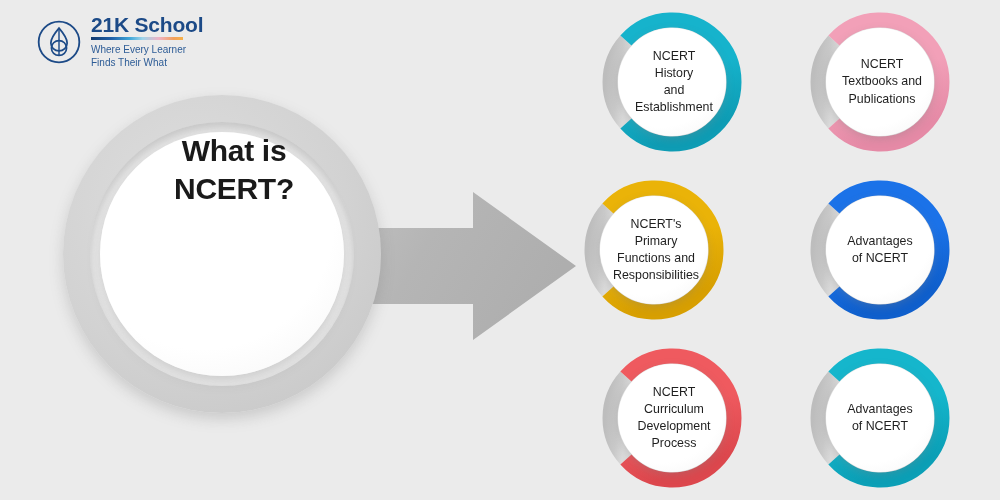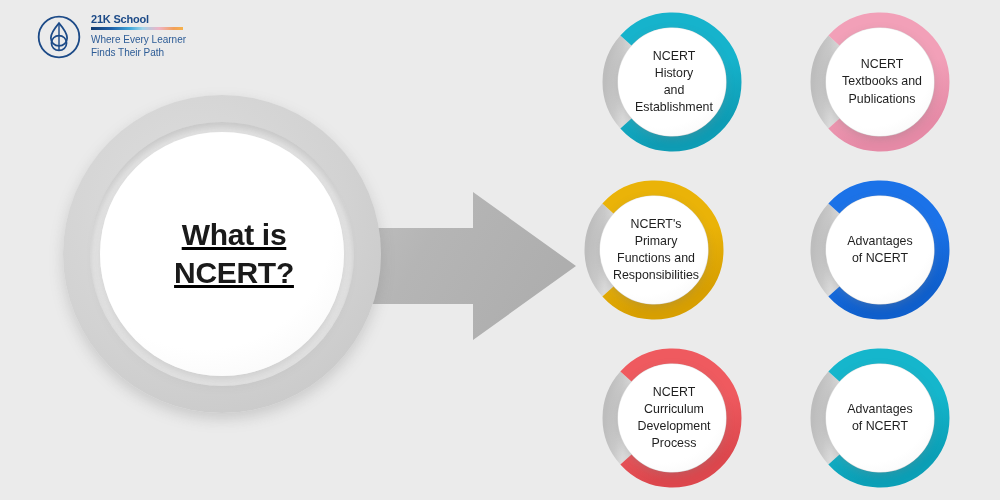--- a/index.html
+++ b/index.html
@@ -36,21 +36,21 @@
     width: 46px;
     height: 46px;
     flex: none;
   }
   .logo-text {
     display: flex;
     flex-direction: column;
     line-height: 1;
   }
   .logo-name {
-    font-size: 11px;
+    font-size: 21px;
     font-weight: bold;
     color: #1c4a87;
     letter-spacing: -0.2px;
     white-space: nowrap;
   }
   .logo-rule {
     height: 3px;
     width: 92px;
     margin-top: 2px;
     background: linear-gradient(to right,
@@ -89,23 +89,22 @@
     box-shadow: inset 0 5px 8px rgba(150,150,150,0.45);
   }
   .hero-core {
     position: absolute;
     left: 37px; top: 37px;
     width: 244px; height: 244px;
     border-radius: 50%;
     background: radial-gradient(circle at 42% 35%, #ffffff 0%, #ffffff 62%, #f4f4f4 100%);
     box-shadow: 0 5px 13px rgba(130,130,130,0.30);
     display: flex;
-    align-items: center;
+    align-items: flex-start;
     justify-content: center;
-    text-decoration: underline;
   }
   .hero-text {
     font-size: 30px;
     font-weight: bold;
     color: #1a1a1a;
     text-align: center;
     line-height: 1.28;
     letter-spacing: -0.3px;
     padding-left: 24px;
     box-sizing: border-box;
@@ -166,21 +165,21 @@
       <circle cx="24" cy="24" r="21.2" fill="none" stroke="#1c4a87" stroke-width="1.9"></circle>
       <path d="M24 9.5 C30 16.5 32.5 21 32.5 25 C32.5 29.6 28.7 33.2 24 33.2 C19.3 33.2 15.5 29.6 15.5 25 C15.5 21 18 16.5 24 9.5 Z" fill="none" stroke="#1c4a87" stroke-width="1.8"></path>
       <path d="M24 22.5 C28.4 22.5 31.9 26 31.9 30.3 C31.9 34.6 28.4 38 24 38 C19.6 38 16.1 34.6 16.1 30.3 C16.1 26 19.6 22.5 24 22.5 Z" fill="none" stroke="#1c4a87" stroke-width="1.8"></path>
       <line x1="24" y1="9.5" x2="24" y2="38" stroke="#1c4a87" stroke-width="1.5"></line>
     </svg>
     <div class="logo-text">
       <div class="logo-name">21K School</div>
       <div class="logo-rule"></div>
       <div class="logo-tag">
         <span>Where Every Learner</span><br>
-        <span>Finds Their Path</span>
+        <span>Finds Their What</span>
       </div>
     </div>
   </div>
 
   <svg class="arrow" viewBox="0 0 245 160">
     <defs>
       <linearGradient id="arrGrad" x1="0" y1="0" x2="1" y2="0.35">
         <stop offset="0%" stop-color="#c2c2c2"></stop>
         <stop offset="45%" stop-color="#b5b5b5"></stop>
         <stop offset="100%" stop-color="#aeaeae"></stop>

